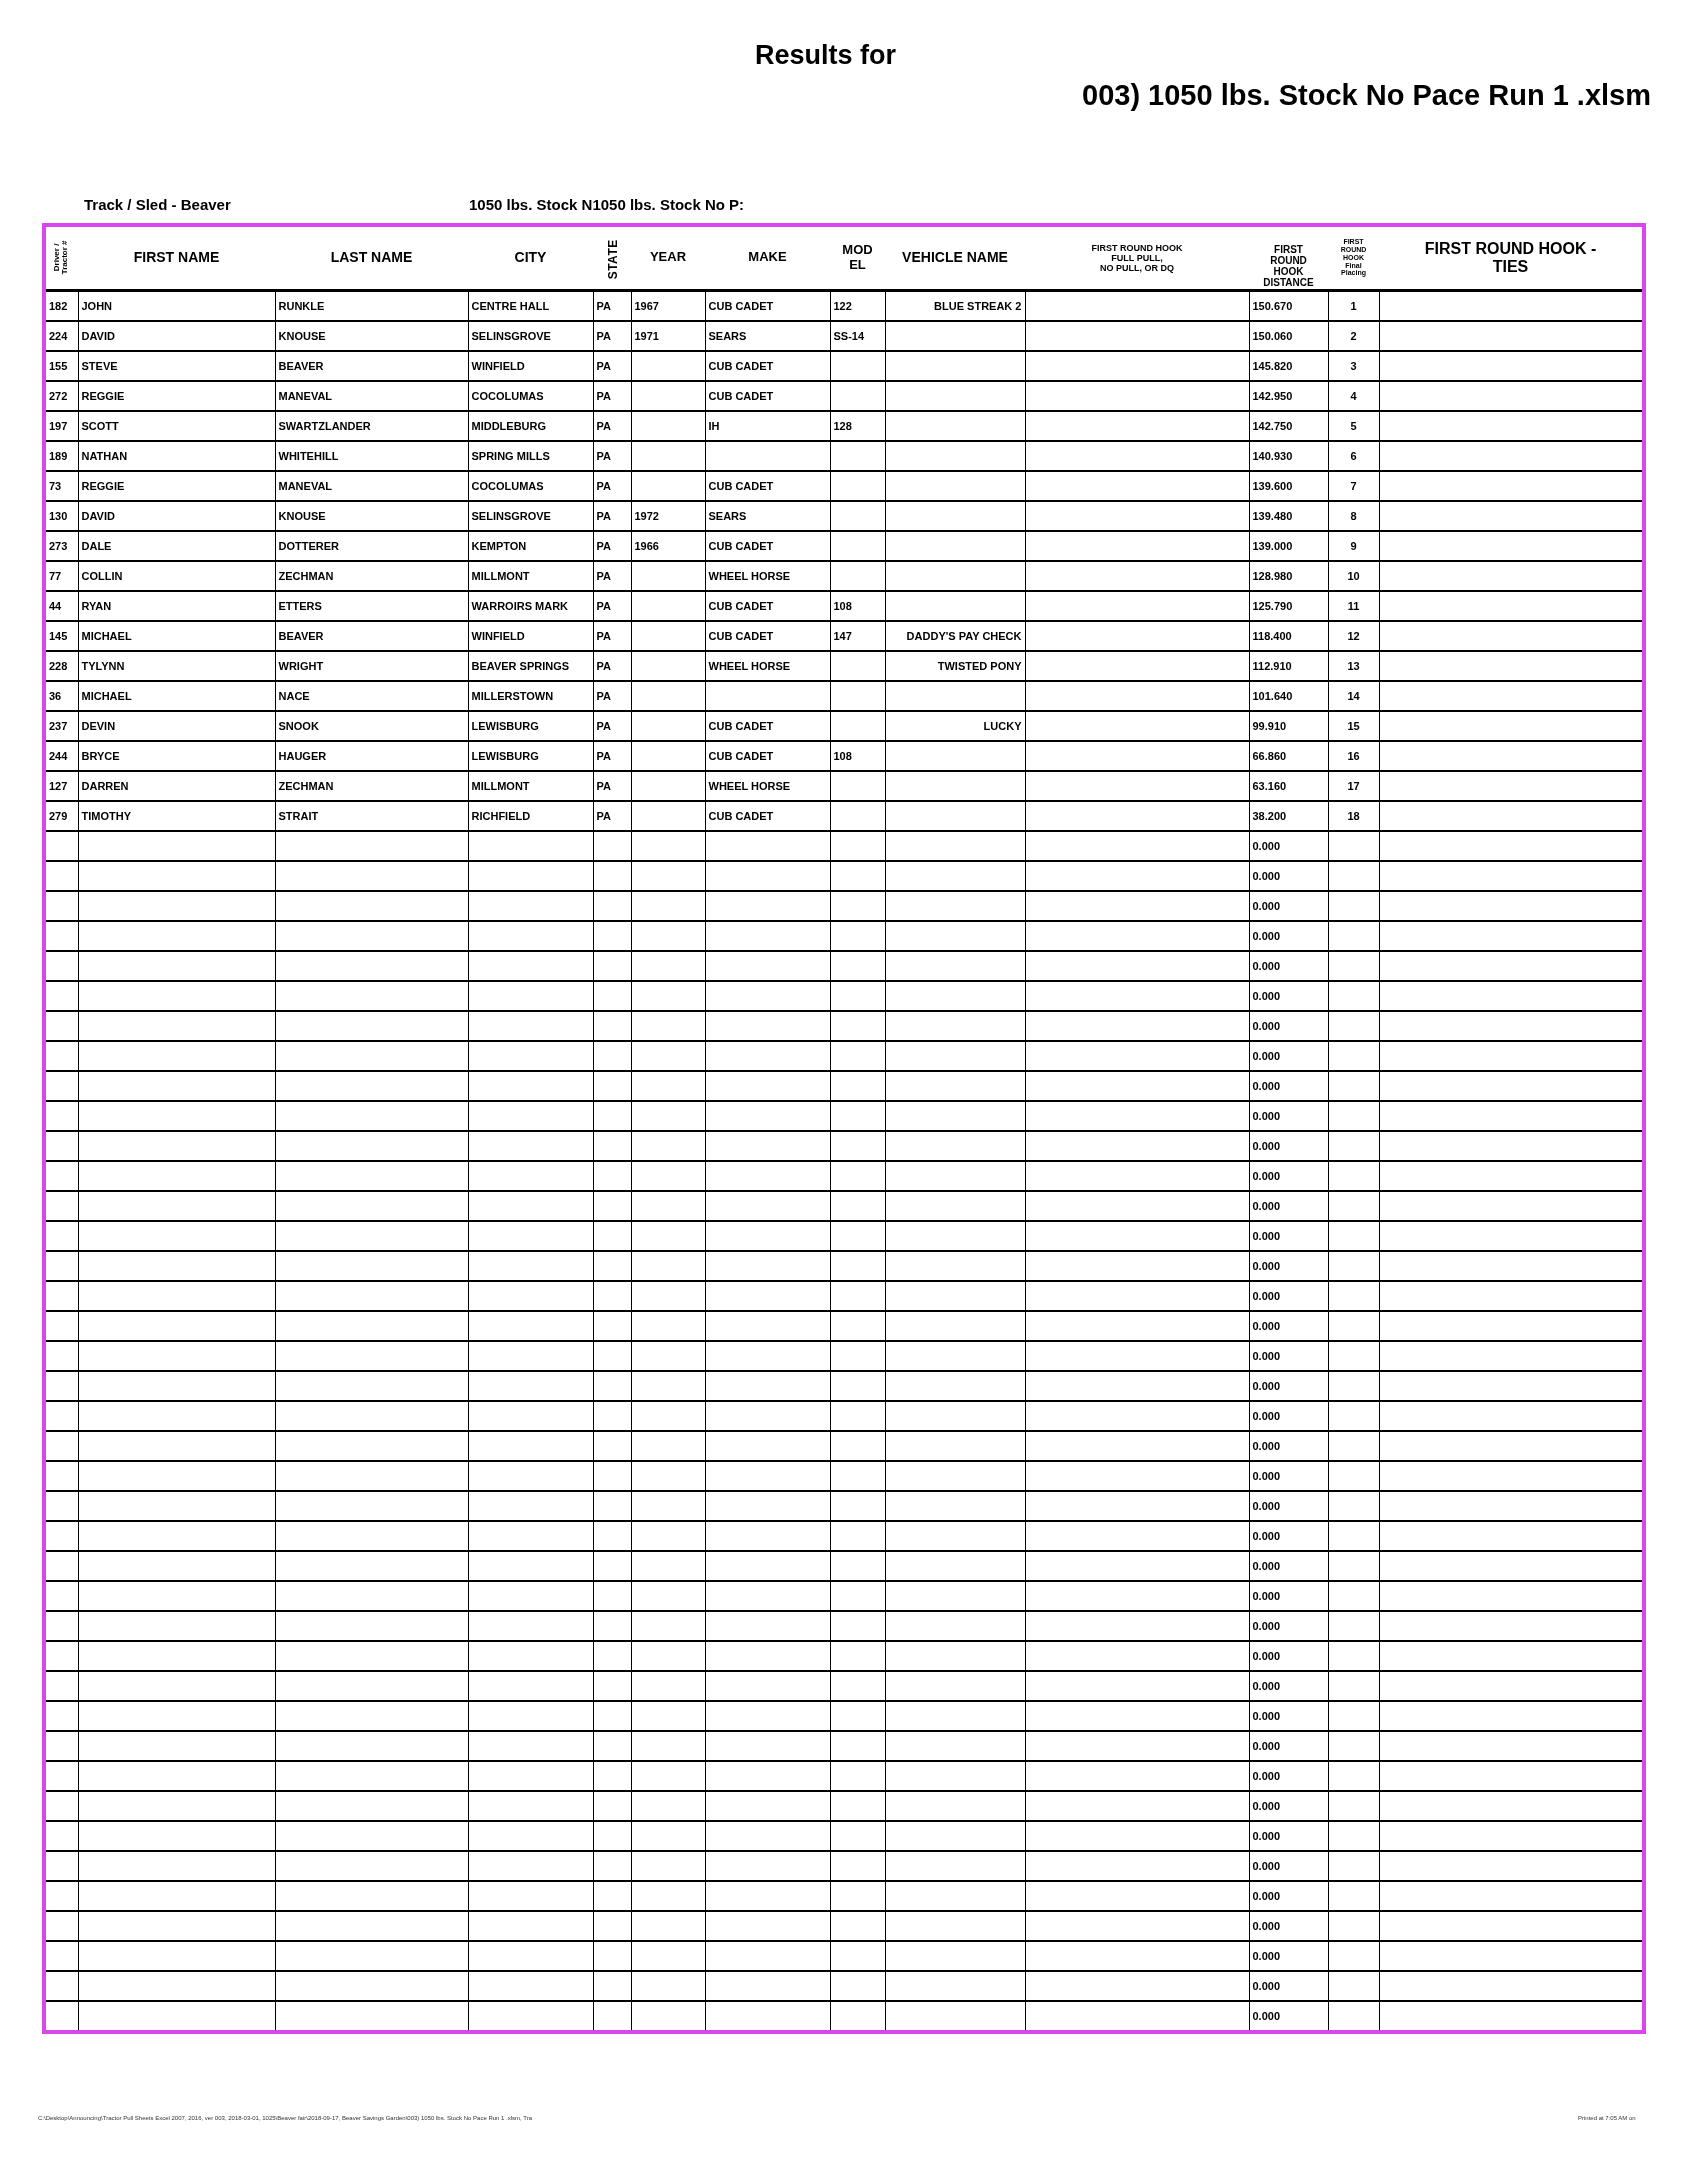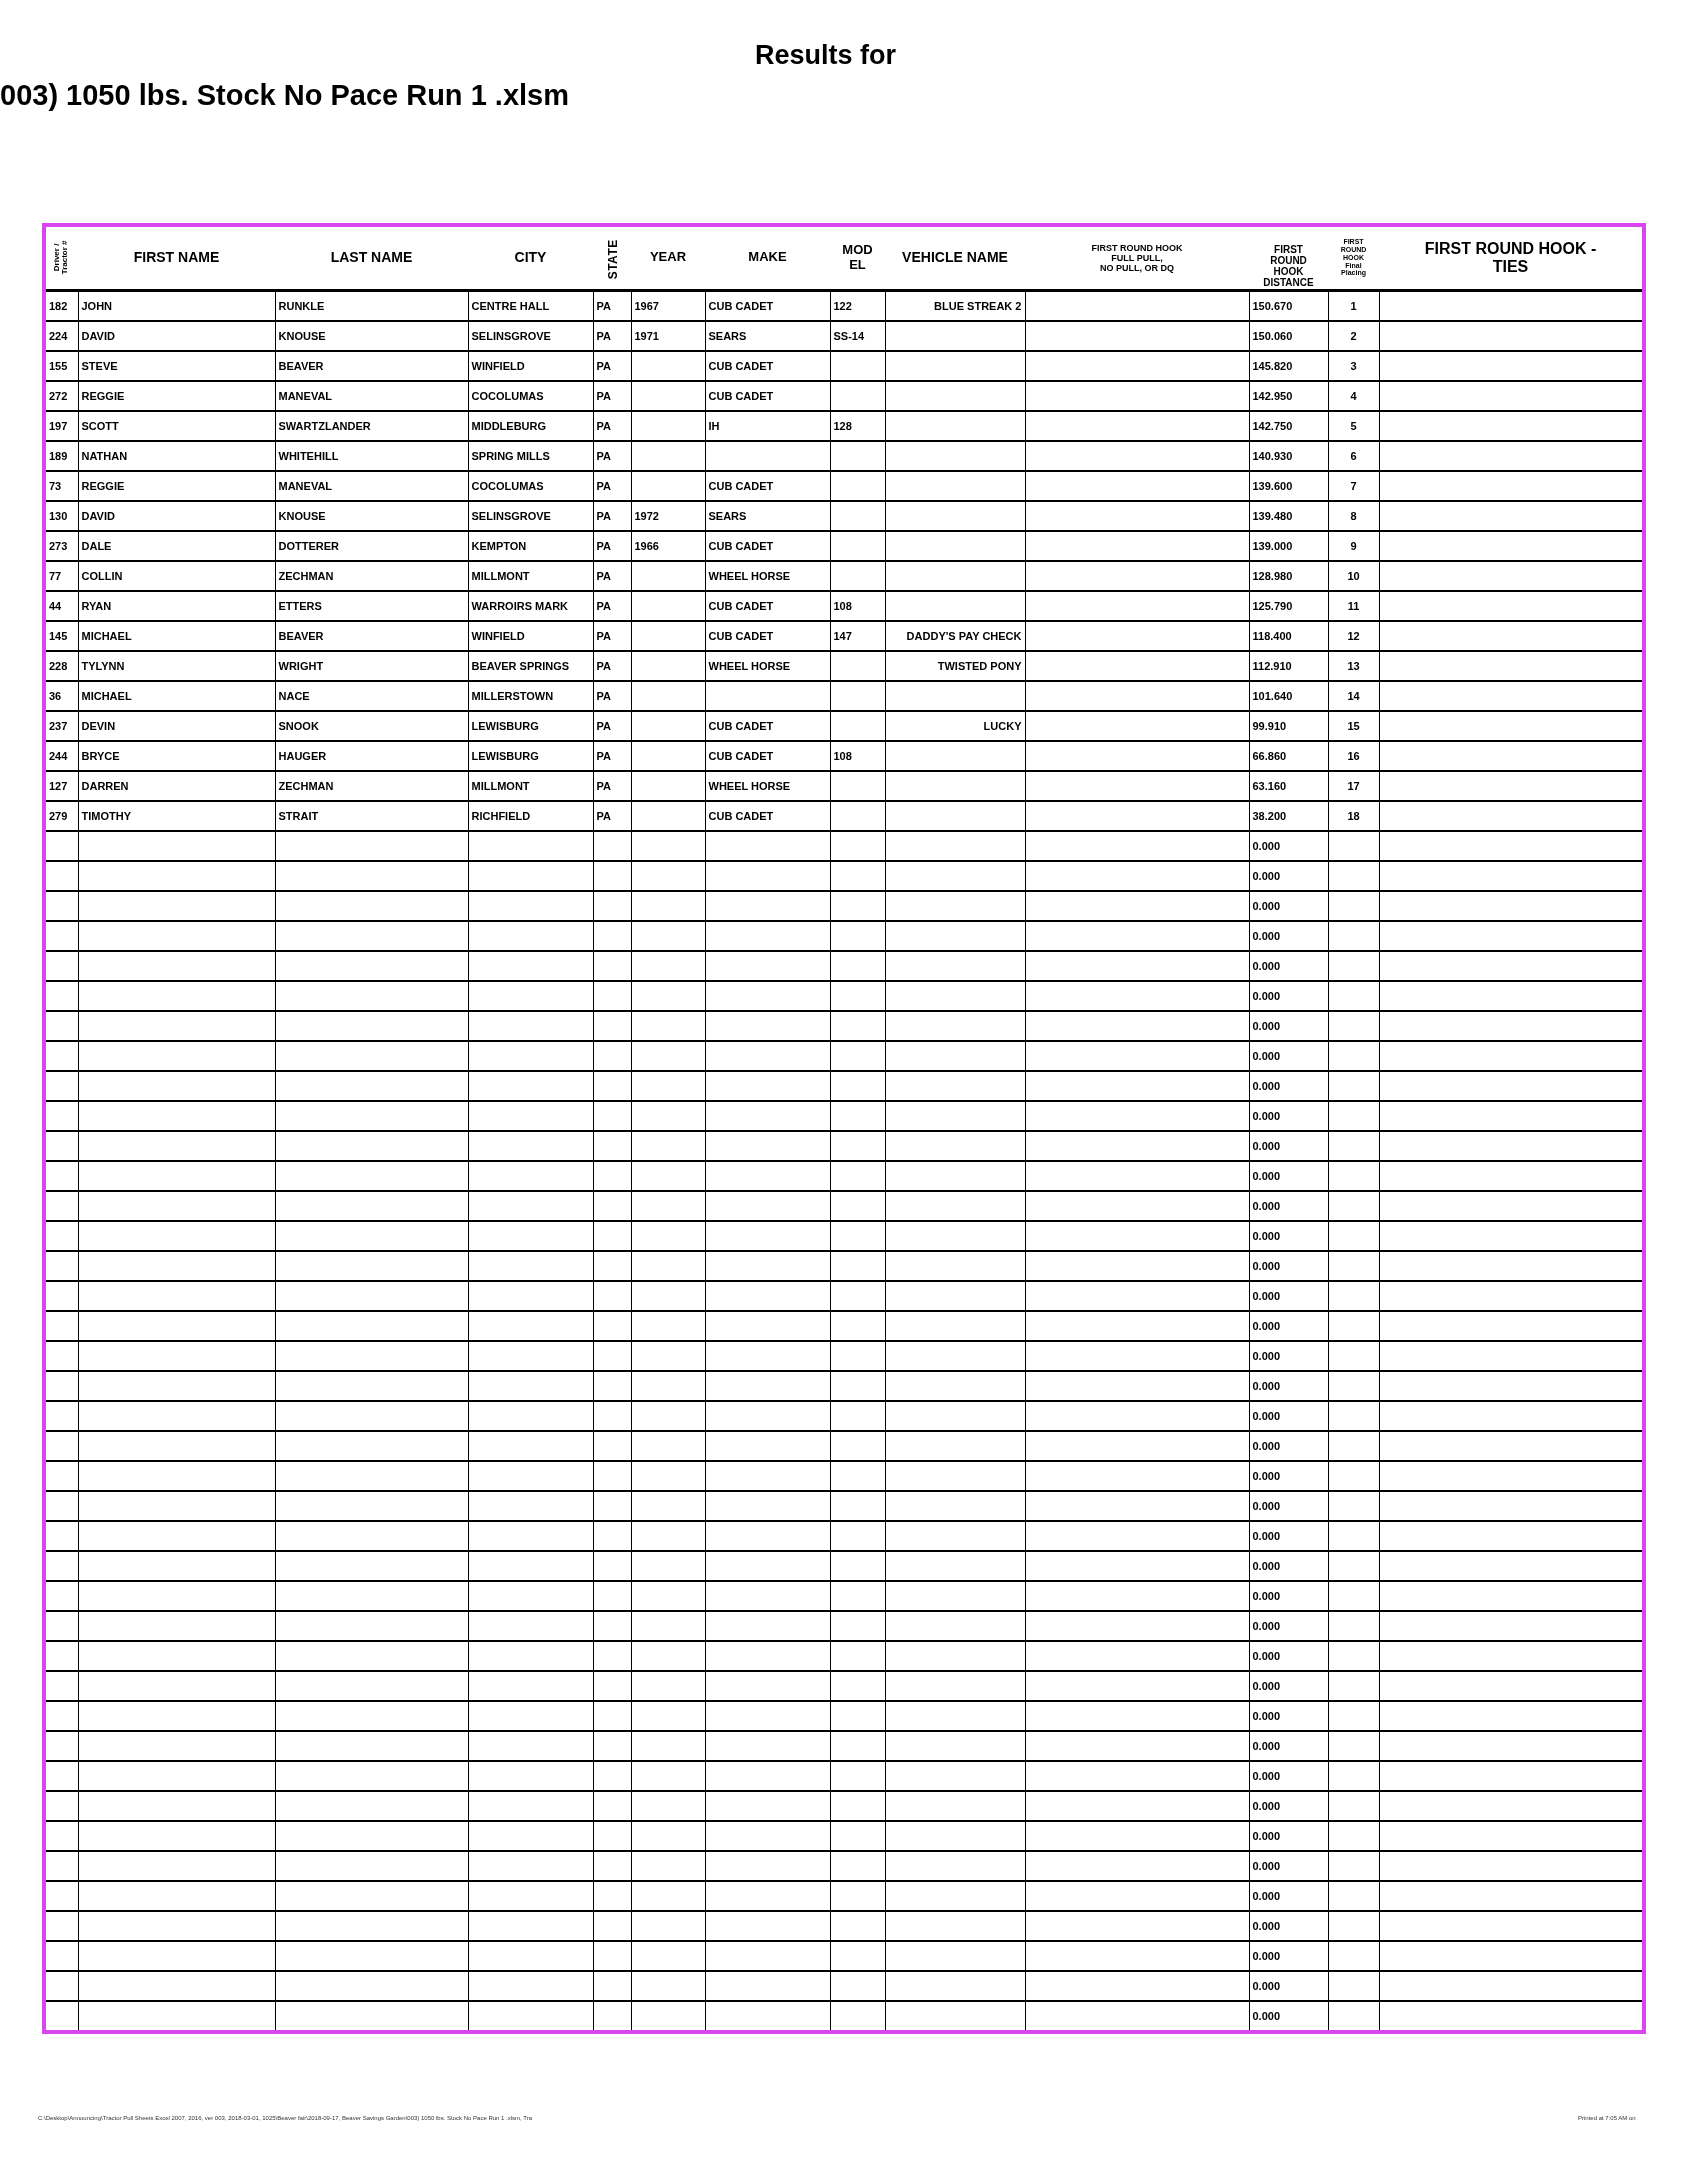--- a/index.html
+++ b/index.html
@@ -3,21 +3,21 @@
 <meta charset="utf-8">
 <style>
   html,body{margin:0;padding:0;background:#e8e8e8;}
   .page{
     position:relative;width:1683px;height:2178px;background:#ffffff;
     font-family:Liberation Sans, sans-serif;color:#000;
     overflow:hidden;
   }
   .title{position:absolute;top:40px;left:0;width:1651px;text-align:center;
     font-size:27px;font-weight:bold;}
-  .subtitle{position:absolute;top:79px;left:0;width:1651px;text-align:left;
+  .subtitle{position:absolute;top:79px;left:0;width:1651px;text-align:right;
     font-size:29px;font-weight:bold;}
   .inforow{position:absolute;top:196px;left:0;width:1683px;height:22px;}
   .track-label{position:absolute;left:84px;top:0;font-size:15px;font-weight:bold;white-space:nowrap;}
   .class-label{position:absolute;left:469px;top:0;font-size:15px;font-weight:bold;white-space:nowrap;}
   table.results{
     position:absolute;left:42px;top:223px;width:1600px;
     border-collapse:collapse;table-layout:fixed;
     border:4px solid #d946ef;
   }
   thead tr{height:65px;border-top:1px dotted #b0b0b0;}
@@ -53,20 +53,24 @@
   .footer-printed{position:absolute;left:1578px;top:2115px;font-size:6px;color:#333;white-space:nowrap;}
 </style>
 </head>
 <body>
 
 <div class="page">
 
   <div class="title">Results for</div>
   <div class="subtitle">003) 1050 lbs.  Stock No Pace  Run 1 .xlsm</div>
 
+  <div class="inforow">
+    <span class="track-label">Track / Sled - Beaver</span>
+    <span class="class-label">1050 lbs.  Stock N1050 lbs.  Stock No P:</span>
+  </div>
 
   <table class="results">
     <colgroup>
       <col style="width:34px">
         <col style="width:197px">
         <col style="width:193px">
       <col style="width:125px">
         <col style="width:38px">
         <col style="width:74px">
       <col style="width:125px">

